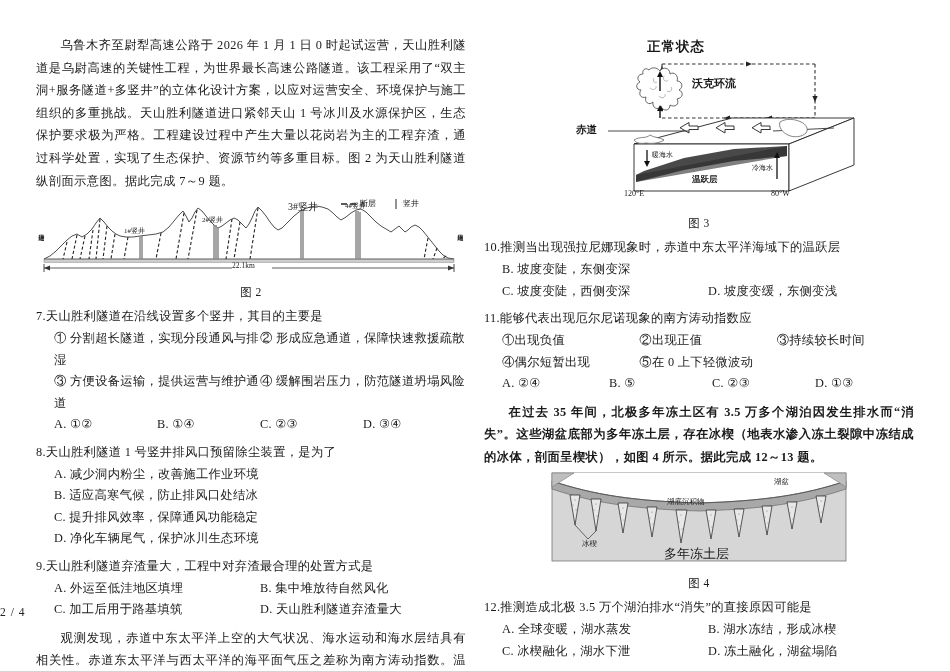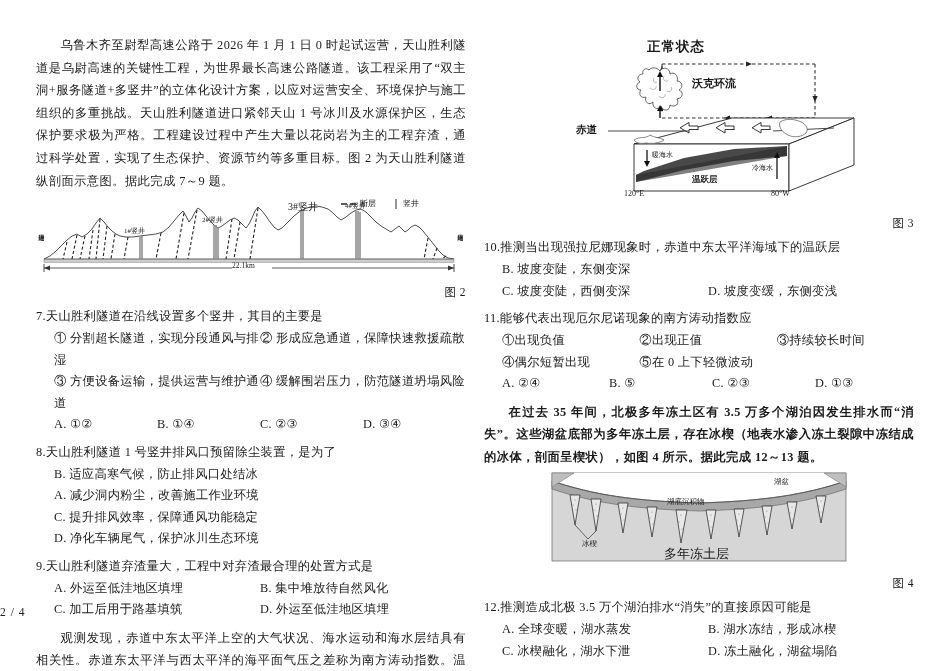--- a/index.html
+++ b/index.html
@@ -47,21 +47,21 @@
     padding-left: 18px;
   }
   .opt-row > div { flex: 0 0 50%; }
   .opt-row.three > div { flex: 0 0 33.33%; }
   .opt-row.four > div { flex: 0 0 25%; }
   .opt-row.abcd > div:nth-child(1) { flex: 0 0 26%; }
   .opt-row.abcd > div:nth-child(2) { flex: 0 0 25%; }
   .opt-row.abcd > div:nth-child(3) { flex: 0 0 25%; }
 
   .fig-caption {
-    text-align: right;
+    text-align: center;
     font-size: 11.5px;
     margin-top: 1px;
     letter-spacing: 0.5px;
   }
 
   
   .fig2-wrap { position: relative; width: 430px; height: 88px; margin-top: 4px; }
   .fig2-svg { display:block; }
   .vtext {
     writing-mode: vertical-rl;
@@ -191,42 +191,42 @@
       <div>A. ①②</div>
       <div>B. ①④</div>
       <div>C. ②③</div>
       <div>D. ③④</div>
     </div>
 
     <div class="qstem">
       <span>8.</span><span>天山胜利隧道 1 号竖井排风口预留除尘装置，是为了</span>
     </div>
     <div class="opt-row">
+      <div>A. 减少洞内粉尘，改善施工作业环境</div>
+    </div>
+    <div class="opt-row">
       <div>B. 适应高寒气候，防止排风口处结冰</div>
-    </div>
-    <div class="opt-row">
-      <div>A. 减少洞内粉尘，改善施工作业环境</div>
     </div>
     <div class="opt-row">
       <div>C. 提升排风效率，保障通风功能稳定</div>
     </div>
     <div class="opt-row">
       <div>D. 净化车辆尾气，保护冰川生态环境</div>
     </div>
 
     <div class="qstem">
       <span>9.</span><span>天山胜利隧道弃渣量大，工程中对弃渣最合理的处置方式是</span>
     </div>
     <div class="opt-row">
       <div>A. 外运至低洼地区填埋</div>
       <div>B. 集中堆放待自然风化</div>
     </div>
     <div class="opt-row">
       <div>C. 加工后用于路基填筑</div>
-      <div>D. 外运至低洼地区填埋</div>
+      <div>D. 天山胜利隧道弃渣量大</div>
     </div>
 
     <p class="para" style="margin-top:6px;">观测发现，赤道中东太平洋上空的大气状况、海水运动和海水层结具有相关性。赤道东太平洋与西太平洋的海平面气压之差称为南方涛动指数。温跃层指海面一定深度下，上层薄暖水层与下层厚冷水层之间，温度和密度急剧变化的层。图 3 为正常状态下赤道中东太平洋上空的沃克环流与温跃层示意图。据此完成 10～11 题。</p>
 
   </div>
 
   <div class="col col-right">
 
     <div class="fig3-wrap">
       <svg width="430" height="162" viewBox="0 0 430 162">

